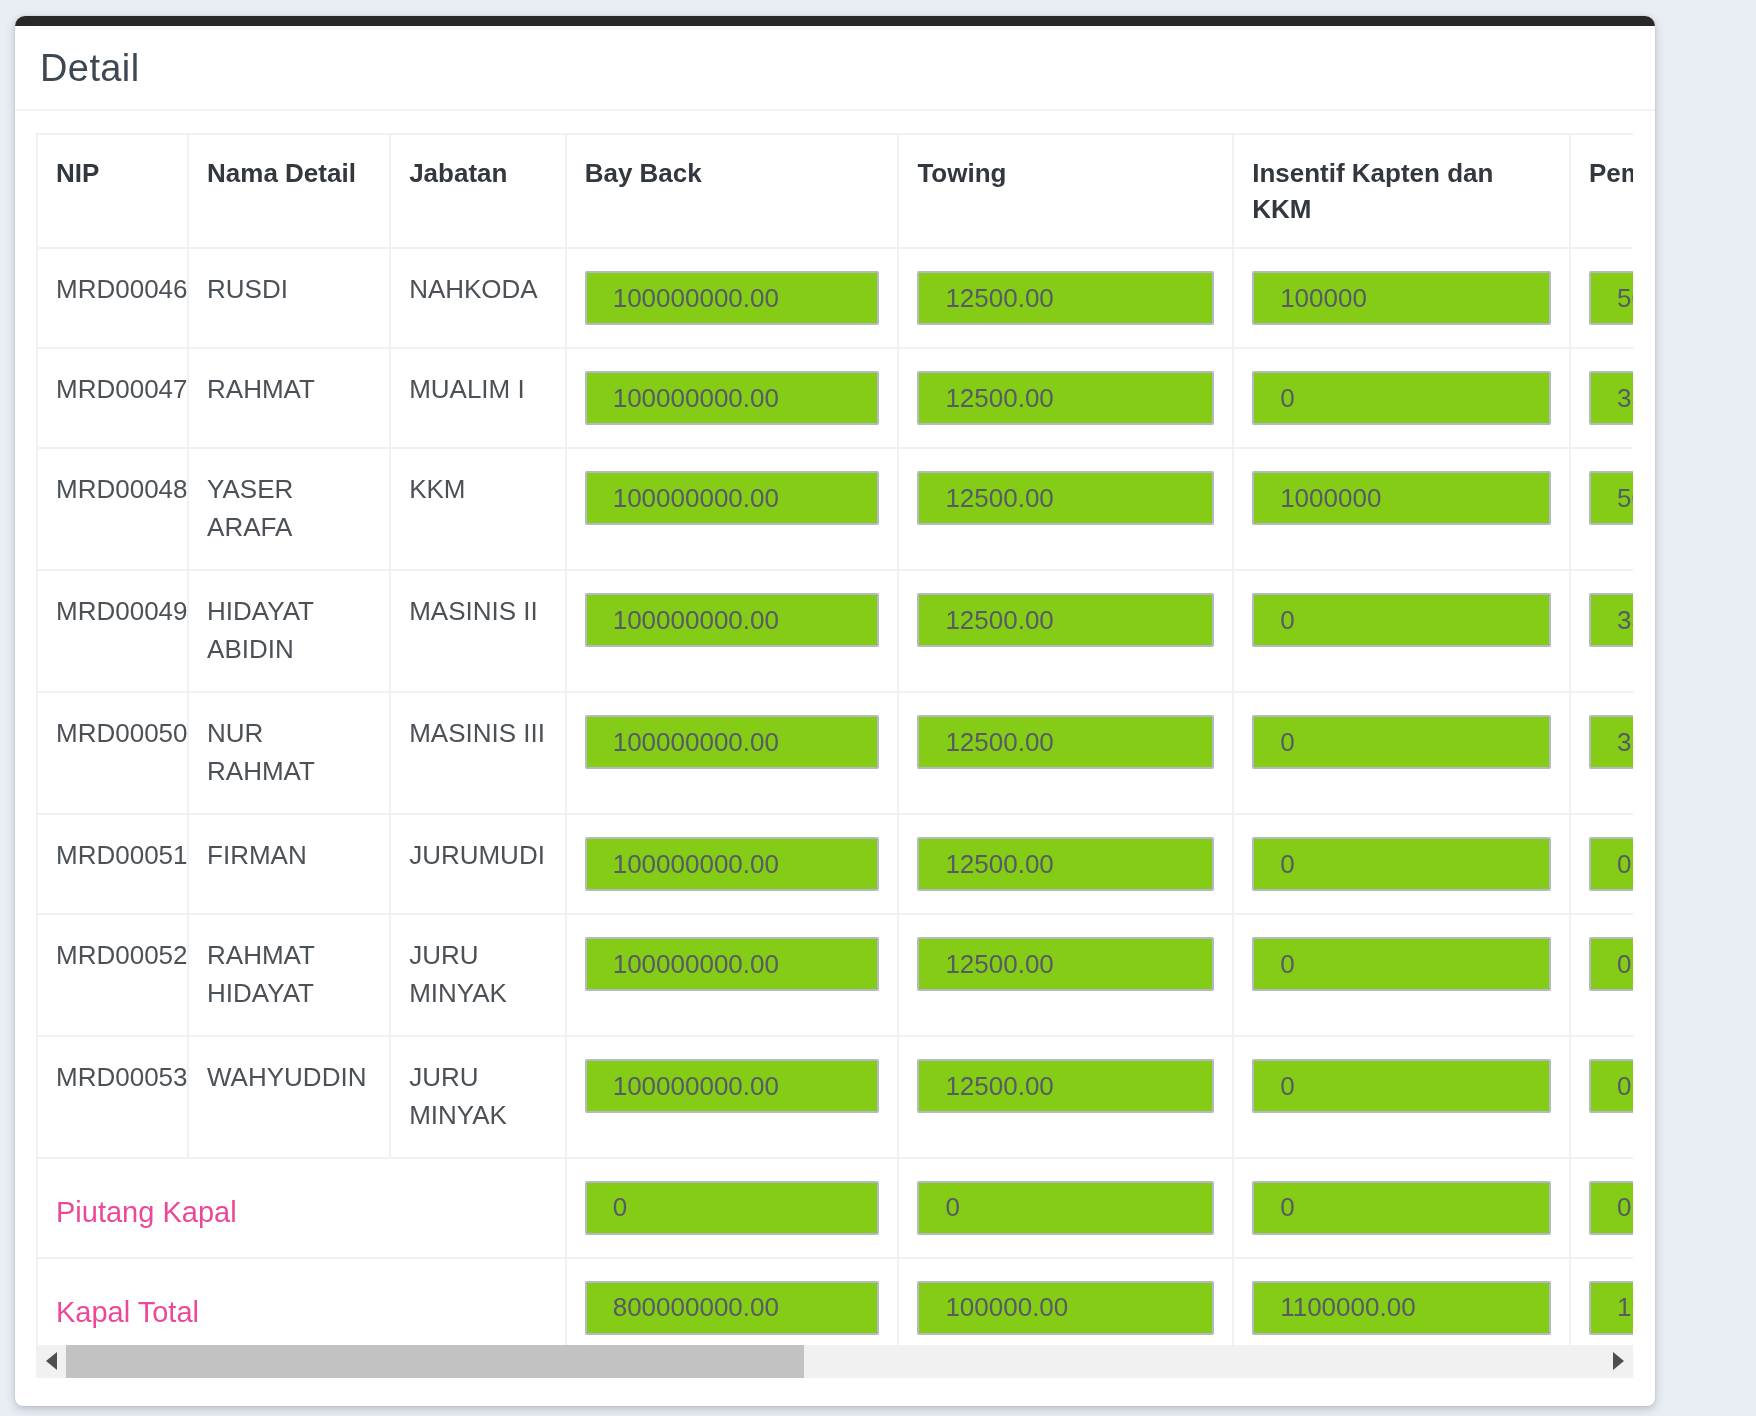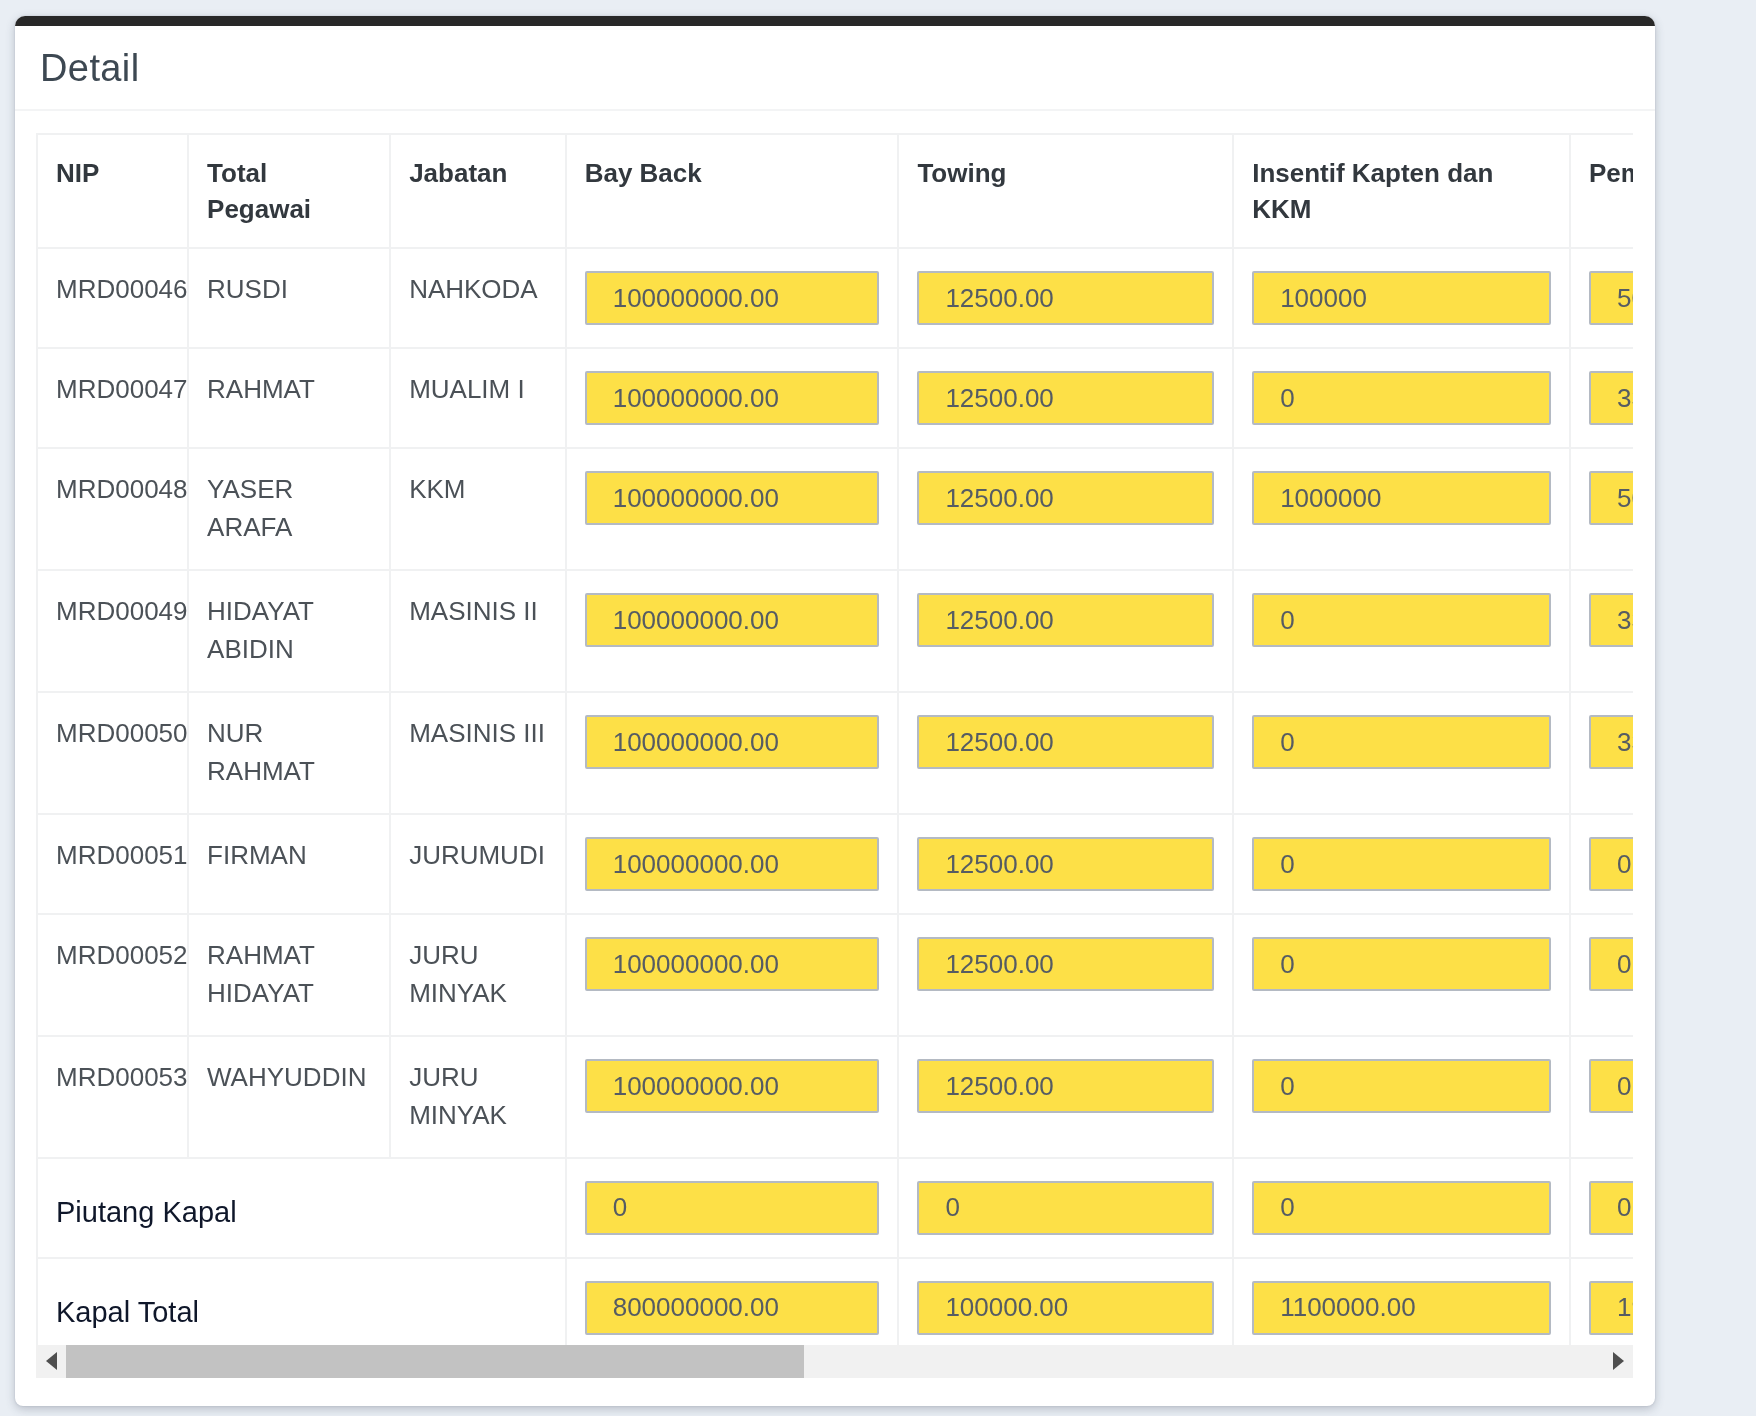--- a/index.html
+++ b/index.html
@@ -45,26 +45,26 @@
   .detail-table th {
     font-size:26px; font-weight:bold; color:#32383e;
     padding:20px 18px; line-height:1.4;
     background:#fff;
   }
   .detail-table td {
     font-size:26px; color:#4b5157;
     padding:22px 18px; line-height:1.46;
   }
   .detail-table td.label-cell {
-    font-size:29px; color:#0f172a; padding-top:32px;
+    font-size:29px; color:#ec4899; padding-top:32px;
   }
   .cell-input {
     display:block; width:100%; height:54px;
     box-sizing:border-box;
-    background:#fde047;
+    background:#84cc16;
     border:2px solid #b4bac3;
     border-radius:2px;
     font-family:"Liberation Sans", sans-serif;
     font-size:26px; color:#565c63;
     padding:0 10px 0 26px;
     outline:none;
   }
   .hscrollbar {
     height:33px; background:#f1f1f1;
     display:flex; align-items:stretch;
@@ -110,21 +110,21 @@
               <col style="width: 198px;">
               <col style="width: 172px;">
               <col style="width: 326px;">
               <col style="width: 328px;">
               <col style="width: 330px;">
               <col style="width: 340px;">
             </colgroup>
           <thead>
             <tr id="header-row">
                 <th>NIP</th>
-                <th>Total Pegawai</th>
+                <th>Nama Detail</th>
                 <th>Jabatan</th>
                 <th>Bay Back</th>
                 <th>Towing</th>
                 <th>Insentif Kapten dan KKM</th>
                 <th>Pembagian Pe</th>
               </tr>
           </thead>
           <tbody id="body-rows">
               <tr>
                 <td>MRD00046</td>

